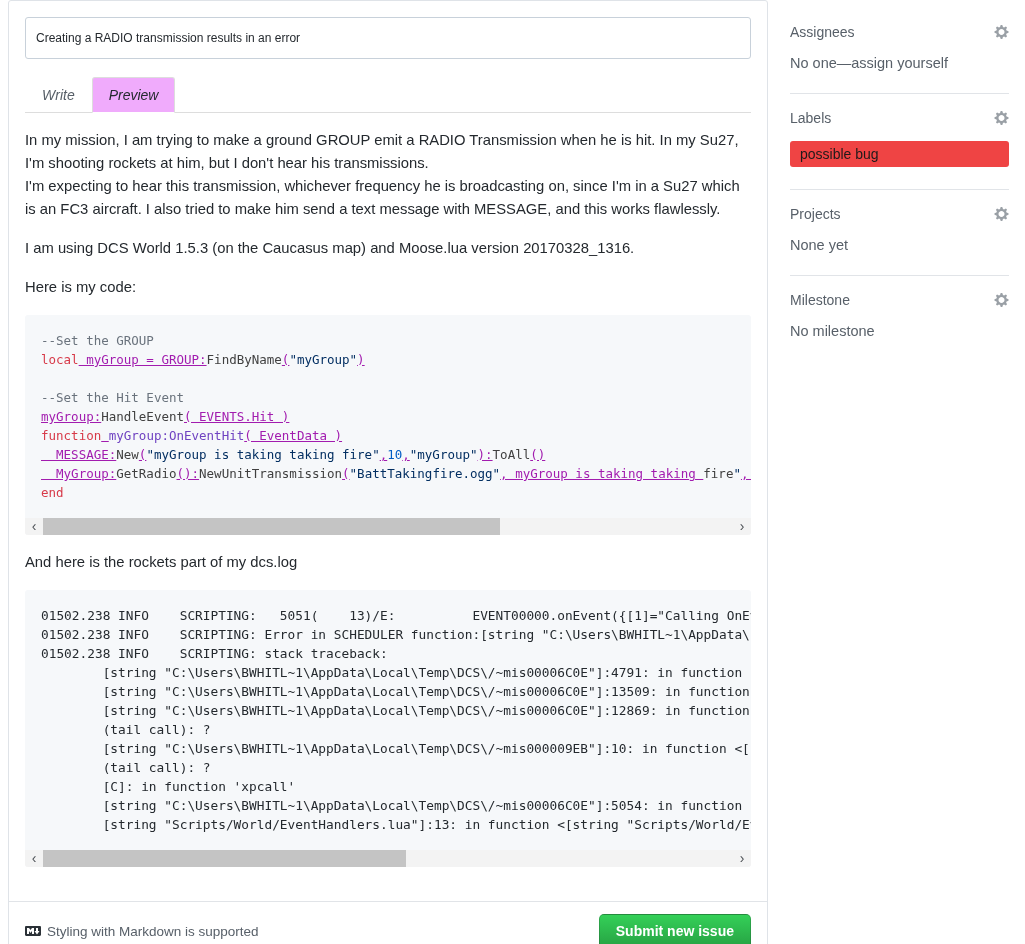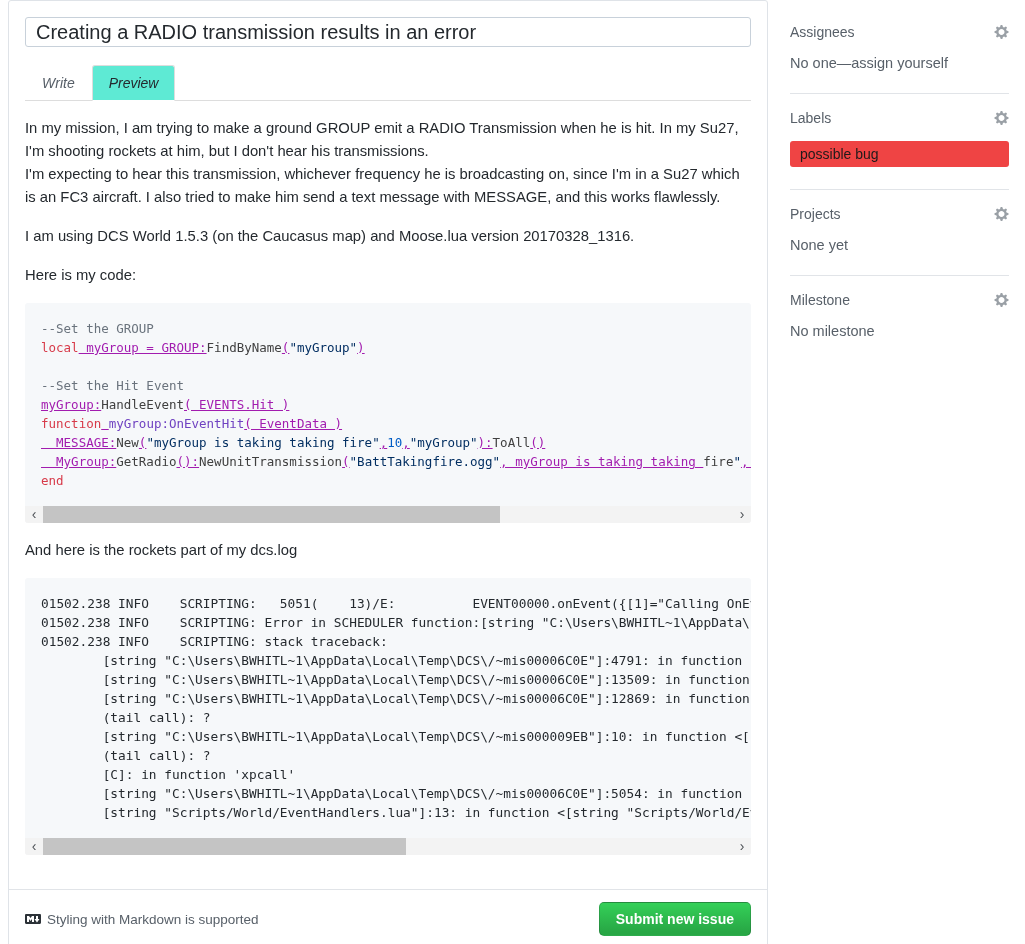--- a/index.html
+++ b/index.html
@@ -8,31 +8,31 @@
     width:1025px; height:944px; background:#fff;
     font-family:"Liberation Sans","DejaVu Sans",sans-serif;
     color:#24292e; display:flex; align-items:flex-start; overflow:hidden;
   }
 
   
   .left-card { width:760px; margin-left:8px; border:1px solid #dfe3e8; border-radius:3px; background:#fff; }
   .card-inner { padding:16px 16px 0 16px; }
 
   .title-input {
-    width:100%; height:22px; padding:14px 10px; font-size:20px; color:#24292e;
+    width:100%; height:22px; padding:20px 10px; font-size:12px; color:#24292e;
     border:1px solid #c8d1da; border-radius:3px; background:#fff; outline:none;
     font-family:"Liberation Sans","DejaVu Sans",sans-serif;
   }
 
   .tab-nav { display:flex; margin-top:18px; border-bottom:1px solid #ddd; }
   .tab {
     padding:9px 16px; font-size:14px; color:#586069; background:transparent;
     border:1px solid transparent; margin-bottom:-1px; cursor:pointer; border-radius:3px 3px 0 0;font-style:italic;
   }
-  .tab.active { color:#24292e; background:#5eead4; border-color:#ddd #ddd #fff #ddd; }
+  .tab.active { color:#24292e; background:#f0abfc; border-color:#ddd #ddd #fff #ddd; }
 
   .preview-body { padding:16px 0 4px 0; font-size:14.8px; line-height:23px; color:#24292e; }
   .preview-body p { margin:0 0 16px 0; }
 
   .code-block { background:#f6f8fa; border-radius:3px; margin:16px 0; overflow:hidden; }
   .code-content {
     padding:16px; font-family:"DejaVu Sans Mono","Liberation Mono",monospace;
     font-size:12.5px; line-height:19px; white-space:pre; overflow:hidden; color:#24292e;
   }
   .log-content { font-size:12.8px; }

